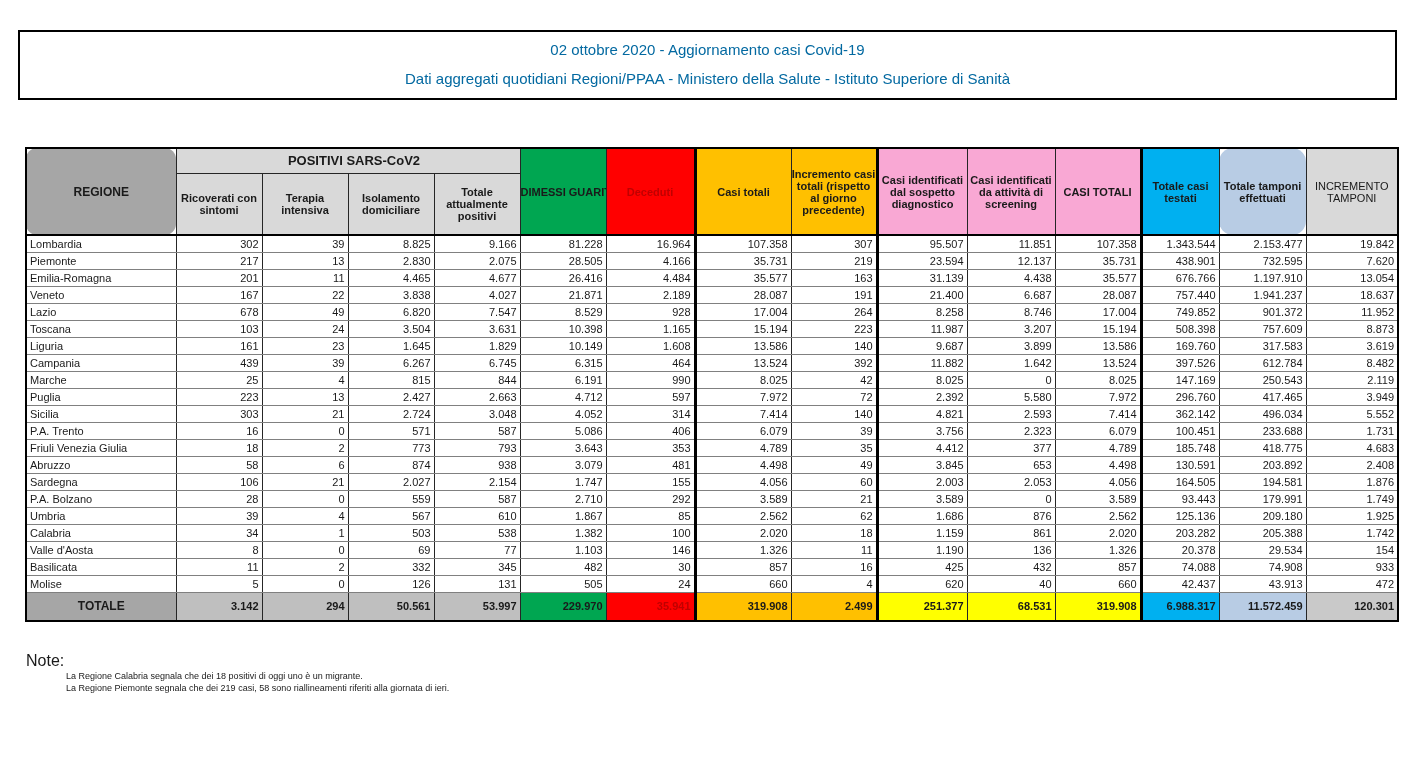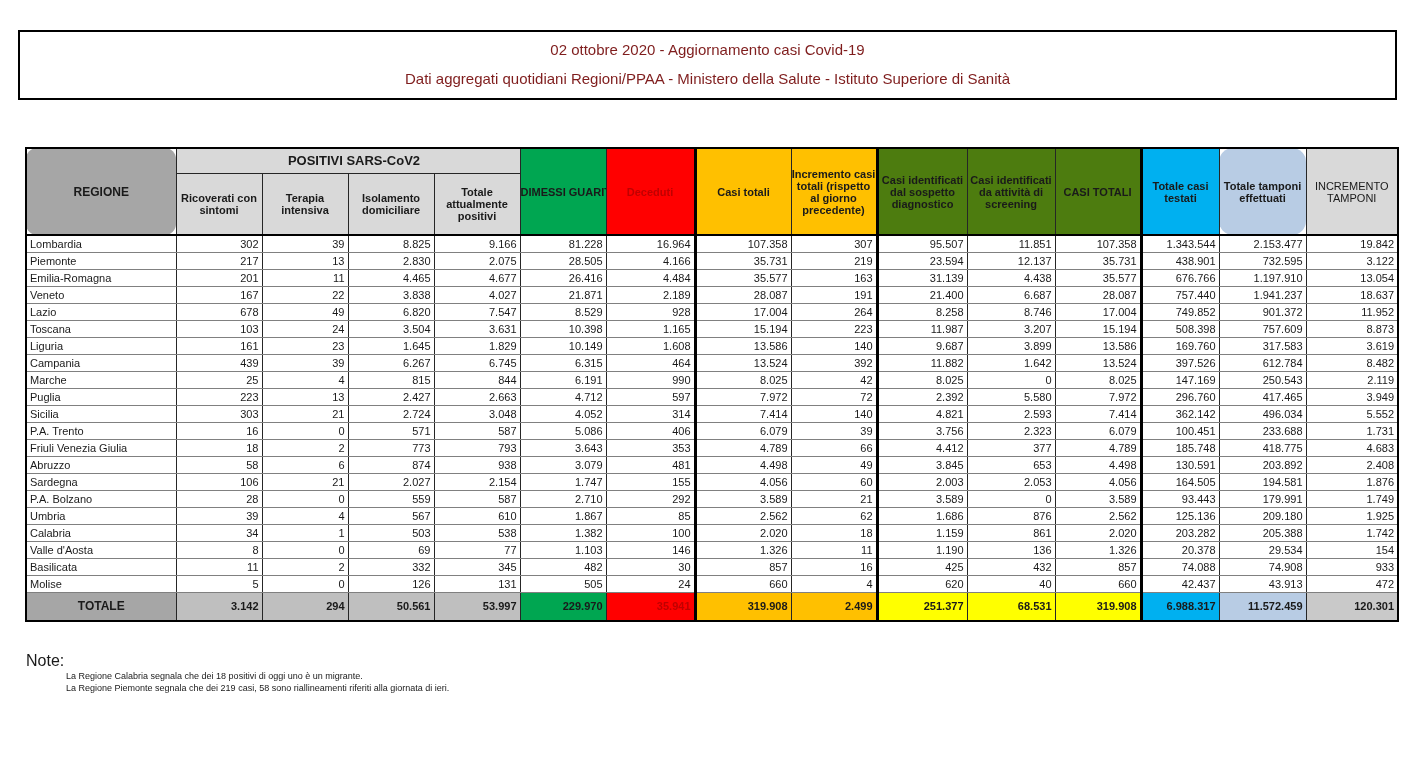--- a/index.html
+++ b/index.html
@@ -5,41 +5,41 @@
   * { margin: 0; padding: 0; box-sizing: border-box; }
   html, body { width: 1415px; height: 768px; background: #ffffff; overflow: hidden;
     font-family: "Liberation Sans", sans-serif; color: #1a1a1a; }
 
   .title-box {
     position: absolute; left: 18px; top: 30px; width: 1379px; height: 70px;
     border: 2px solid #000; background: #fff;
     display: flex; flex-direction: column; justify-content: space-between;
     padding: 9px 0 11px 0; text-align: center;
   }
-  .title-box .tline { font-size: 15px; color: #7f1d1d; }
+  .title-box .tline { font-size: 15px; color: #0369a1; }
 
   table.covid {
     position: absolute; left: 25px; top: 147px;
     border-collapse: collapse; table-layout: fixed; width: 1372px;
     border: 2px solid #000;
   }
   th, td { border: 1px solid #262626; overflow: hidden; white-space: nowrap; }
 
   thead th { text-align: center; vertical-align: middle; font-size: 11px; font-weight: bold; }
   thead tr.group-row { height: 25px; }
   thead tr.sub-row { height: 62px; }
   thead { border-bottom: 2px solid #000; }
 
   th.regione { background: #A6A6A6; font-weight: bold; font-size: 12px; border-radius: 11px; }
   th.group   { background: #D9D9D9; font-weight: bold; font-size: 13px; padding-left: 12px; }
   th.sub     { background: #D9D9D9; }
   th.h-green { background: #00A651; }
   th.h-red   { background: #FF0000; color: #C00000; }
   th.h-orange{ background: #FFC000; }
-  th.h-yellow{ background: #4d7c0f; text-align: center; }
+  th.h-yellow{ background: #f9a8d4; text-align: center; }
   th.h-cyan  { background: #00B0F0; }
   th.h-lblue { background: #B8CCE4; border-radius: 14px; }
   th.h-lgray { background: #D9D9D9; font-weight: normal; }
 
   tbody td {
     height: 17px; font-size: 11px; text-align: right; padding-right: 3px;
     border-top: 1px solid #808080; border-bottom: 1px solid #808080;
     background: #fff;
   }
   tbody td.region { text-align: left; padding-left: 3px; padding-right: 0; }
@@ -142,21 +142,21 @@
         <td>2.075</td>
         <td>28.505</td>
         <td>4.166</td>
         <td>35.731</td>
         <td>219</td>
         <td>23.594</td>
         <td>12.137</td>
         <td>35.731</td>
         <td>438.901</td>
         <td>732.595</td>
-        <td>3.122</td>
+        <td>7.620</td>
       </tr>
       <tr>
         <td class="region">Emilia-Romagna</td>
         <td>201</td>
         <td>11</td>
         <td>4.465</td>
         <td>4.677</td>
         <td>26.416</td>
         <td>4.484</td>
         <td>35.577</td>
@@ -323,21 +323,21 @@
       </tr>
       <tr>
         <td class="region">Friuli Venezia Giulia</td>
         <td>18</td>
         <td>2</td>
         <td>773</td>
         <td>793</td>
         <td>3.643</td>
         <td>353</td>
         <td>4.789</td>
-        <td>66</td>
+        <td>35</td>
         <td>4.412</td>
         <td>377</td>
         <td>4.789</td>
         <td>185.748</td>
         <td>418.775</td>
         <td>4.683</td>
       </tr>
       <tr>
         <td class="region">Abruzzo</td>
         <td>58</td>

